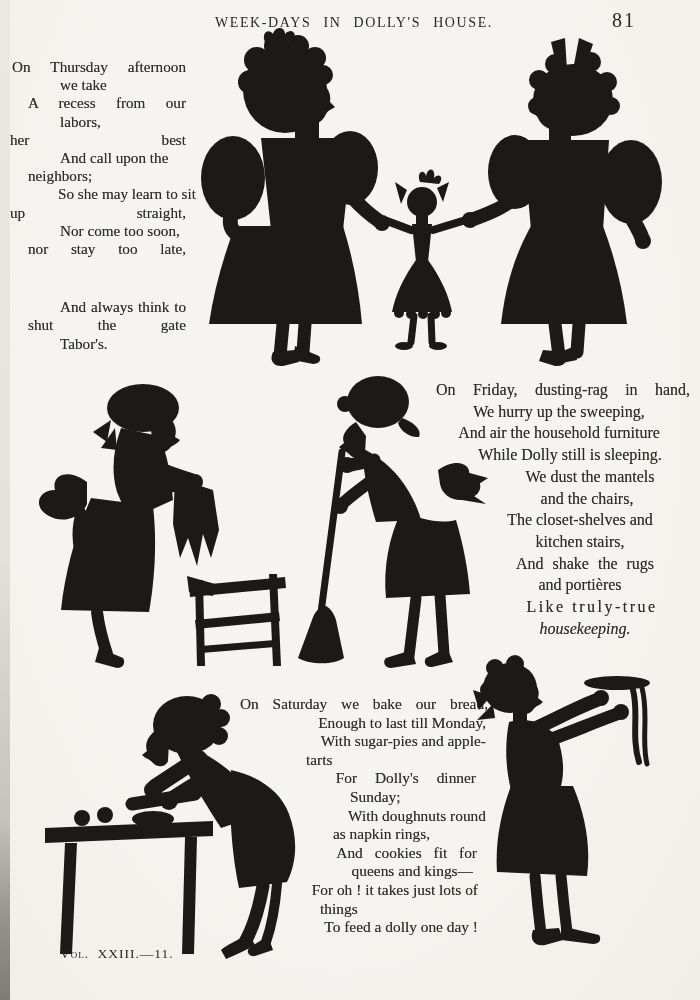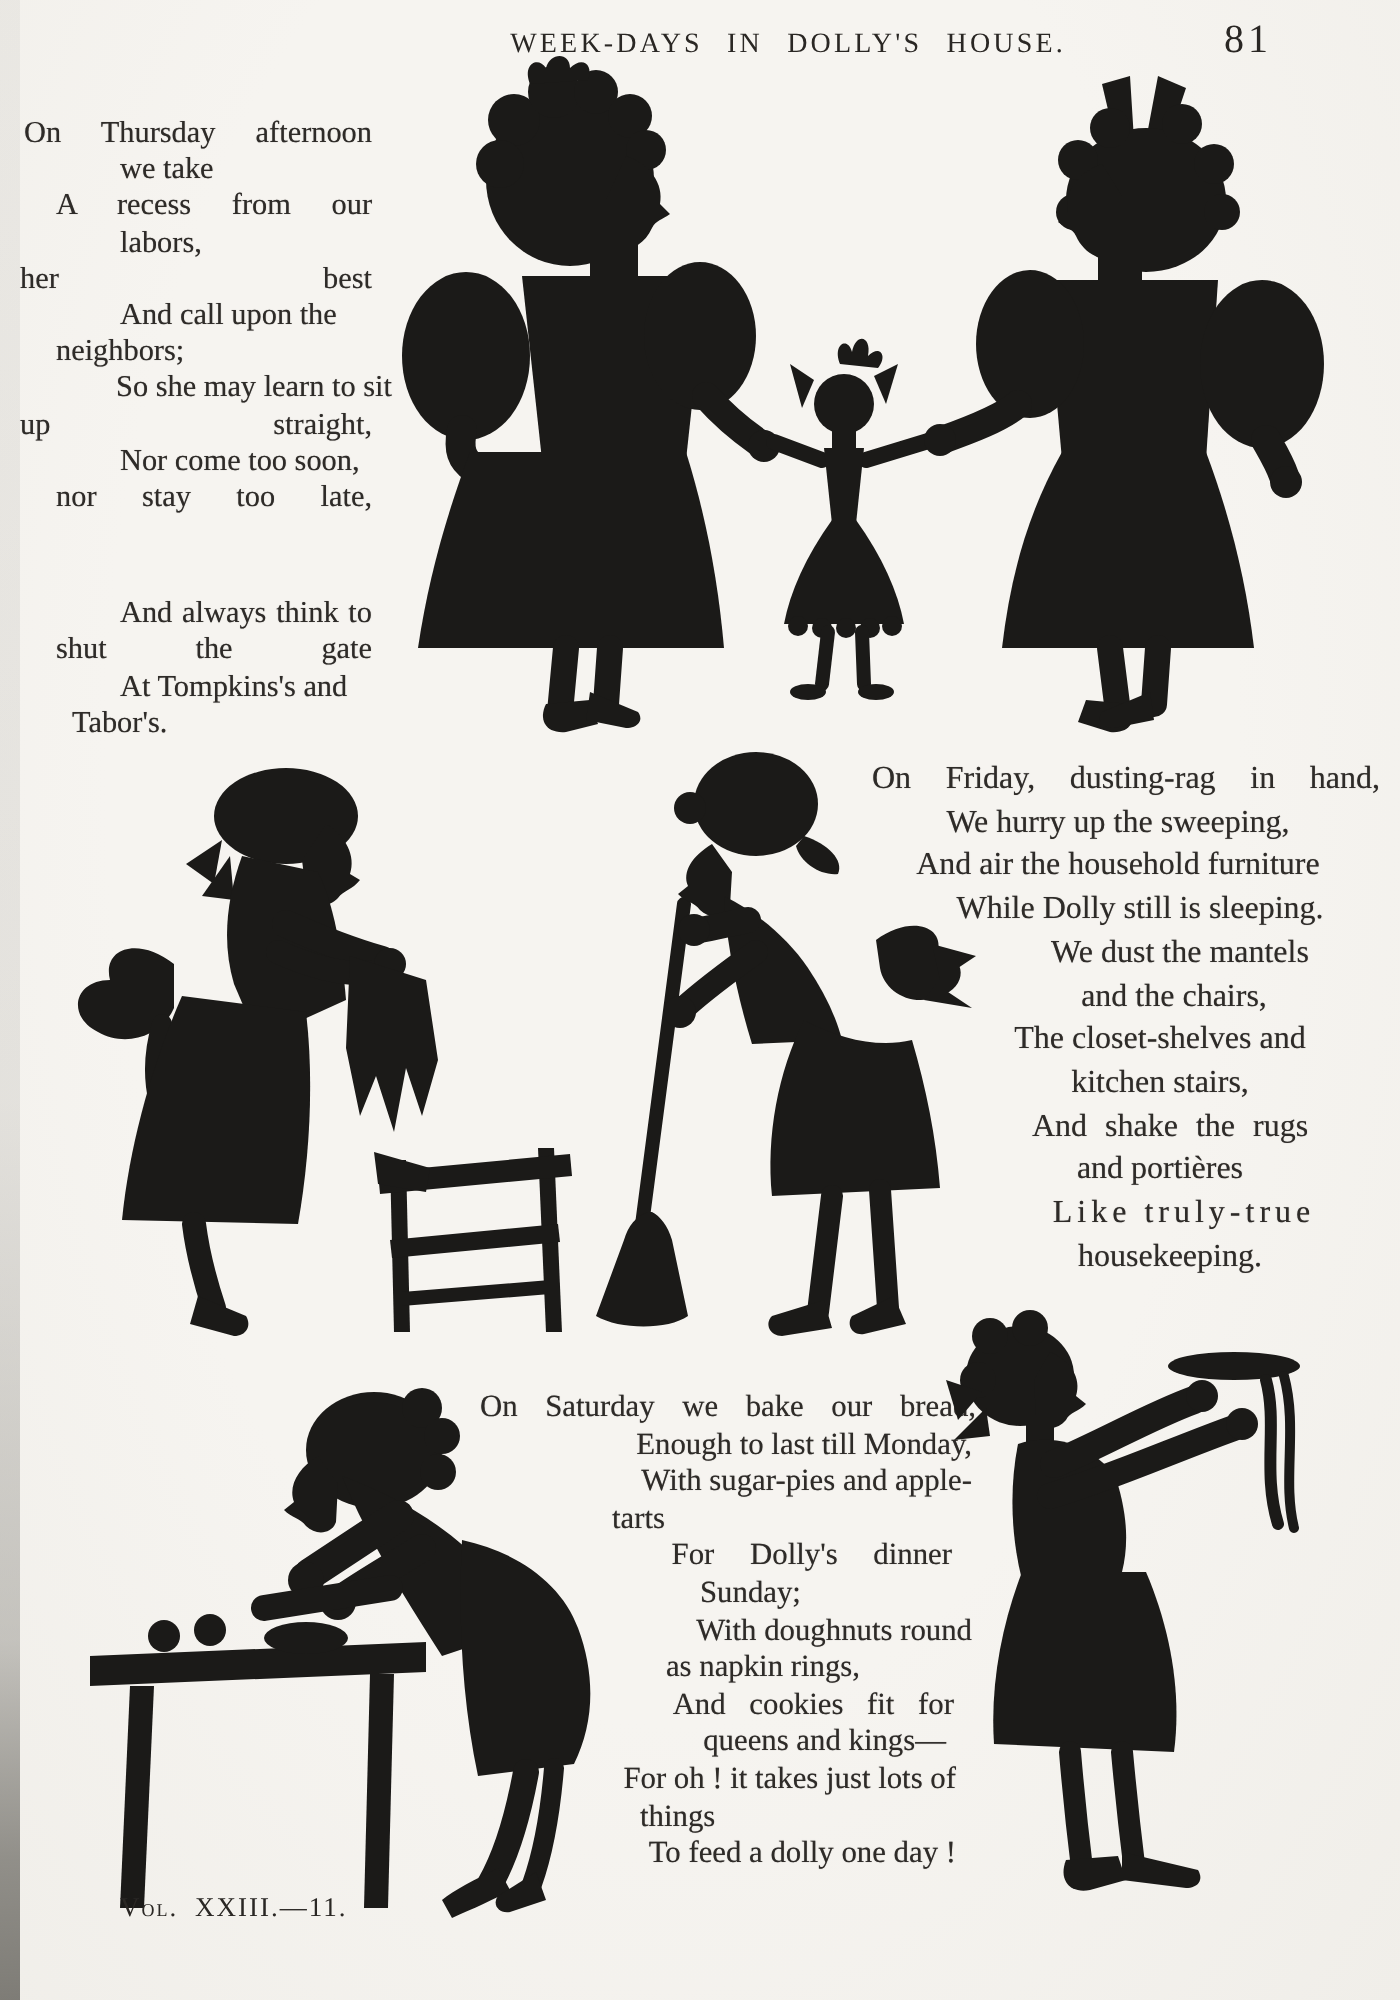--- a/index.html
+++ b/index.html
@@ -8,21 +8,21 @@
   .page{position:relative;width:700px;height:1000px;
         background:radial-gradient(ellipse at 48% 38%, #f6f4f0 55%, #f0eee9 100%);
         color:#2e2b28;}
   .gutter{position:absolute;left:0;top:0;width:10px;height:1000px;
           background:linear-gradient(to bottom,
             rgba(150,148,142,0.10) 0%,
             rgba(150,148,142,0.18) 55%,
             rgba(140,138,132,0.45) 82%,
             rgba(128,126,120,0.85) 93%,
             rgba(120,118,112,0.95) 100%);}
-  .hdr-title{position:absolute;left:203px;top:15px;width:330px;text-align:right;
+  .hdr-title{position:absolute;left:215px;top:15px;width:330px;text-align:left;
              font-size:14px;letter-spacing:1.6px;word-spacing:7px;color:#2a2724;}
   .hdr-num{position:absolute;left:612px;top:9px;font-size:20px;letter-spacing:2px;color:#2a2724;}
   .footer{position:absolute;left:60px;top:946px;font-size:13.5px;letter-spacing:1px;
           word-spacing:4px;font-variant:small-caps;color:#2a2724;}
 
   .poem{position:absolute;}
   .ln{white-space:nowrap;text-shadow:0 0 0.4px rgba(42,39,36,0.55);}
 
   
   #thursday{left:8px;top:58px;width:178px;font-size:15.2px;}
@@ -46,21 +46,21 @@
   
   #friday{left:428px;top:379px;width:262px;font-size:16px;}
   #friday .ln{line-height:21.7px;text-align:center;}
   #friday .ln:nth-child(1){text-align:justify;text-align-last:justify;white-space:normal;padding-left:8px;}
   #friday .ln:nth-child(4){margin-left:22px;}
   #friday .ln:nth-child(5){margin-left:62px;}
   #friday .ln:nth-child(6){margin-left:56px;}
   #friday .ln:nth-child(7),#friday .ln:nth-child(8),#friday .ln:nth-child(10){margin-left:42px;}
   #friday .ln:nth-child(9){margin-left:52px;word-spacing:5px;}
   #friday .ln:nth-child(11){margin-left:66px;letter-spacing:2.5px;}
-  #friday .ln:nth-child(12){margin-left:52px;}
+  #friday .ln:nth-child(12){margin-left:52px;font-style:italic;}
 
   
   #saturday{left:238px;top:695px;width:250px;font-size:15.4px;}
   #saturday .ln{line-height:18.6px;text-align:right;}
   #saturday .ln:nth-child(1){text-align:justify;text-align-last:justify;white-space:normal;padding-left:2px;}
   #saturday .ln:nth-child(2),#saturday .ln:nth-child(3),
   #saturday .ln:nth-child(7){padding-right:2px;}
   #saturday .ln:nth-child(4){text-align:left;padding-left:68px;}
   #saturday .ln:nth-child(5){padding-right:12px;word-spacing:14px;}
   #saturday .ln:nth-child(6){text-align:left;padding-left:112px;}
@@ -91,21 +91,20 @@
     <div class="ln">labors,</div>
     <div class="ln">her best</div>
     <div class="ln">And call upon the</div>
     <div class="ln">neighbors;</div>
     <div class="ln">So she may learn to sit</div>
     <div class="ln">up straight,</div>
     <div class="ln">Nor come too soon,</div>
     <div class="ln">nor stay too late,</div>
     <div class="ln">And always think to</div>
     <div class="ln">shut the gate</div>
-    <div class="ln">At Tompkins's and</div>
     <div class="ln">Tabor's.</div>
   </div>
 
   <svg role="img" style="left:195px;top:30px;" width="450" height="338" viewBox="0 0 450 338" aria-label="Two girls in silhouette holding hands with a small doll standing between them">
     <g class="sil">
       <ellipse cx="90" cy="60" rx="42" ry="43"></ellipse>
       <circle cx="62" cy="30" r="13"></circle>
         <circle cx="82" cy="16" r="13"></circle>
       <circle cx="103" cy="16" r="11"></circle>
         <circle cx="120" cy="28" r="11"></circle>

